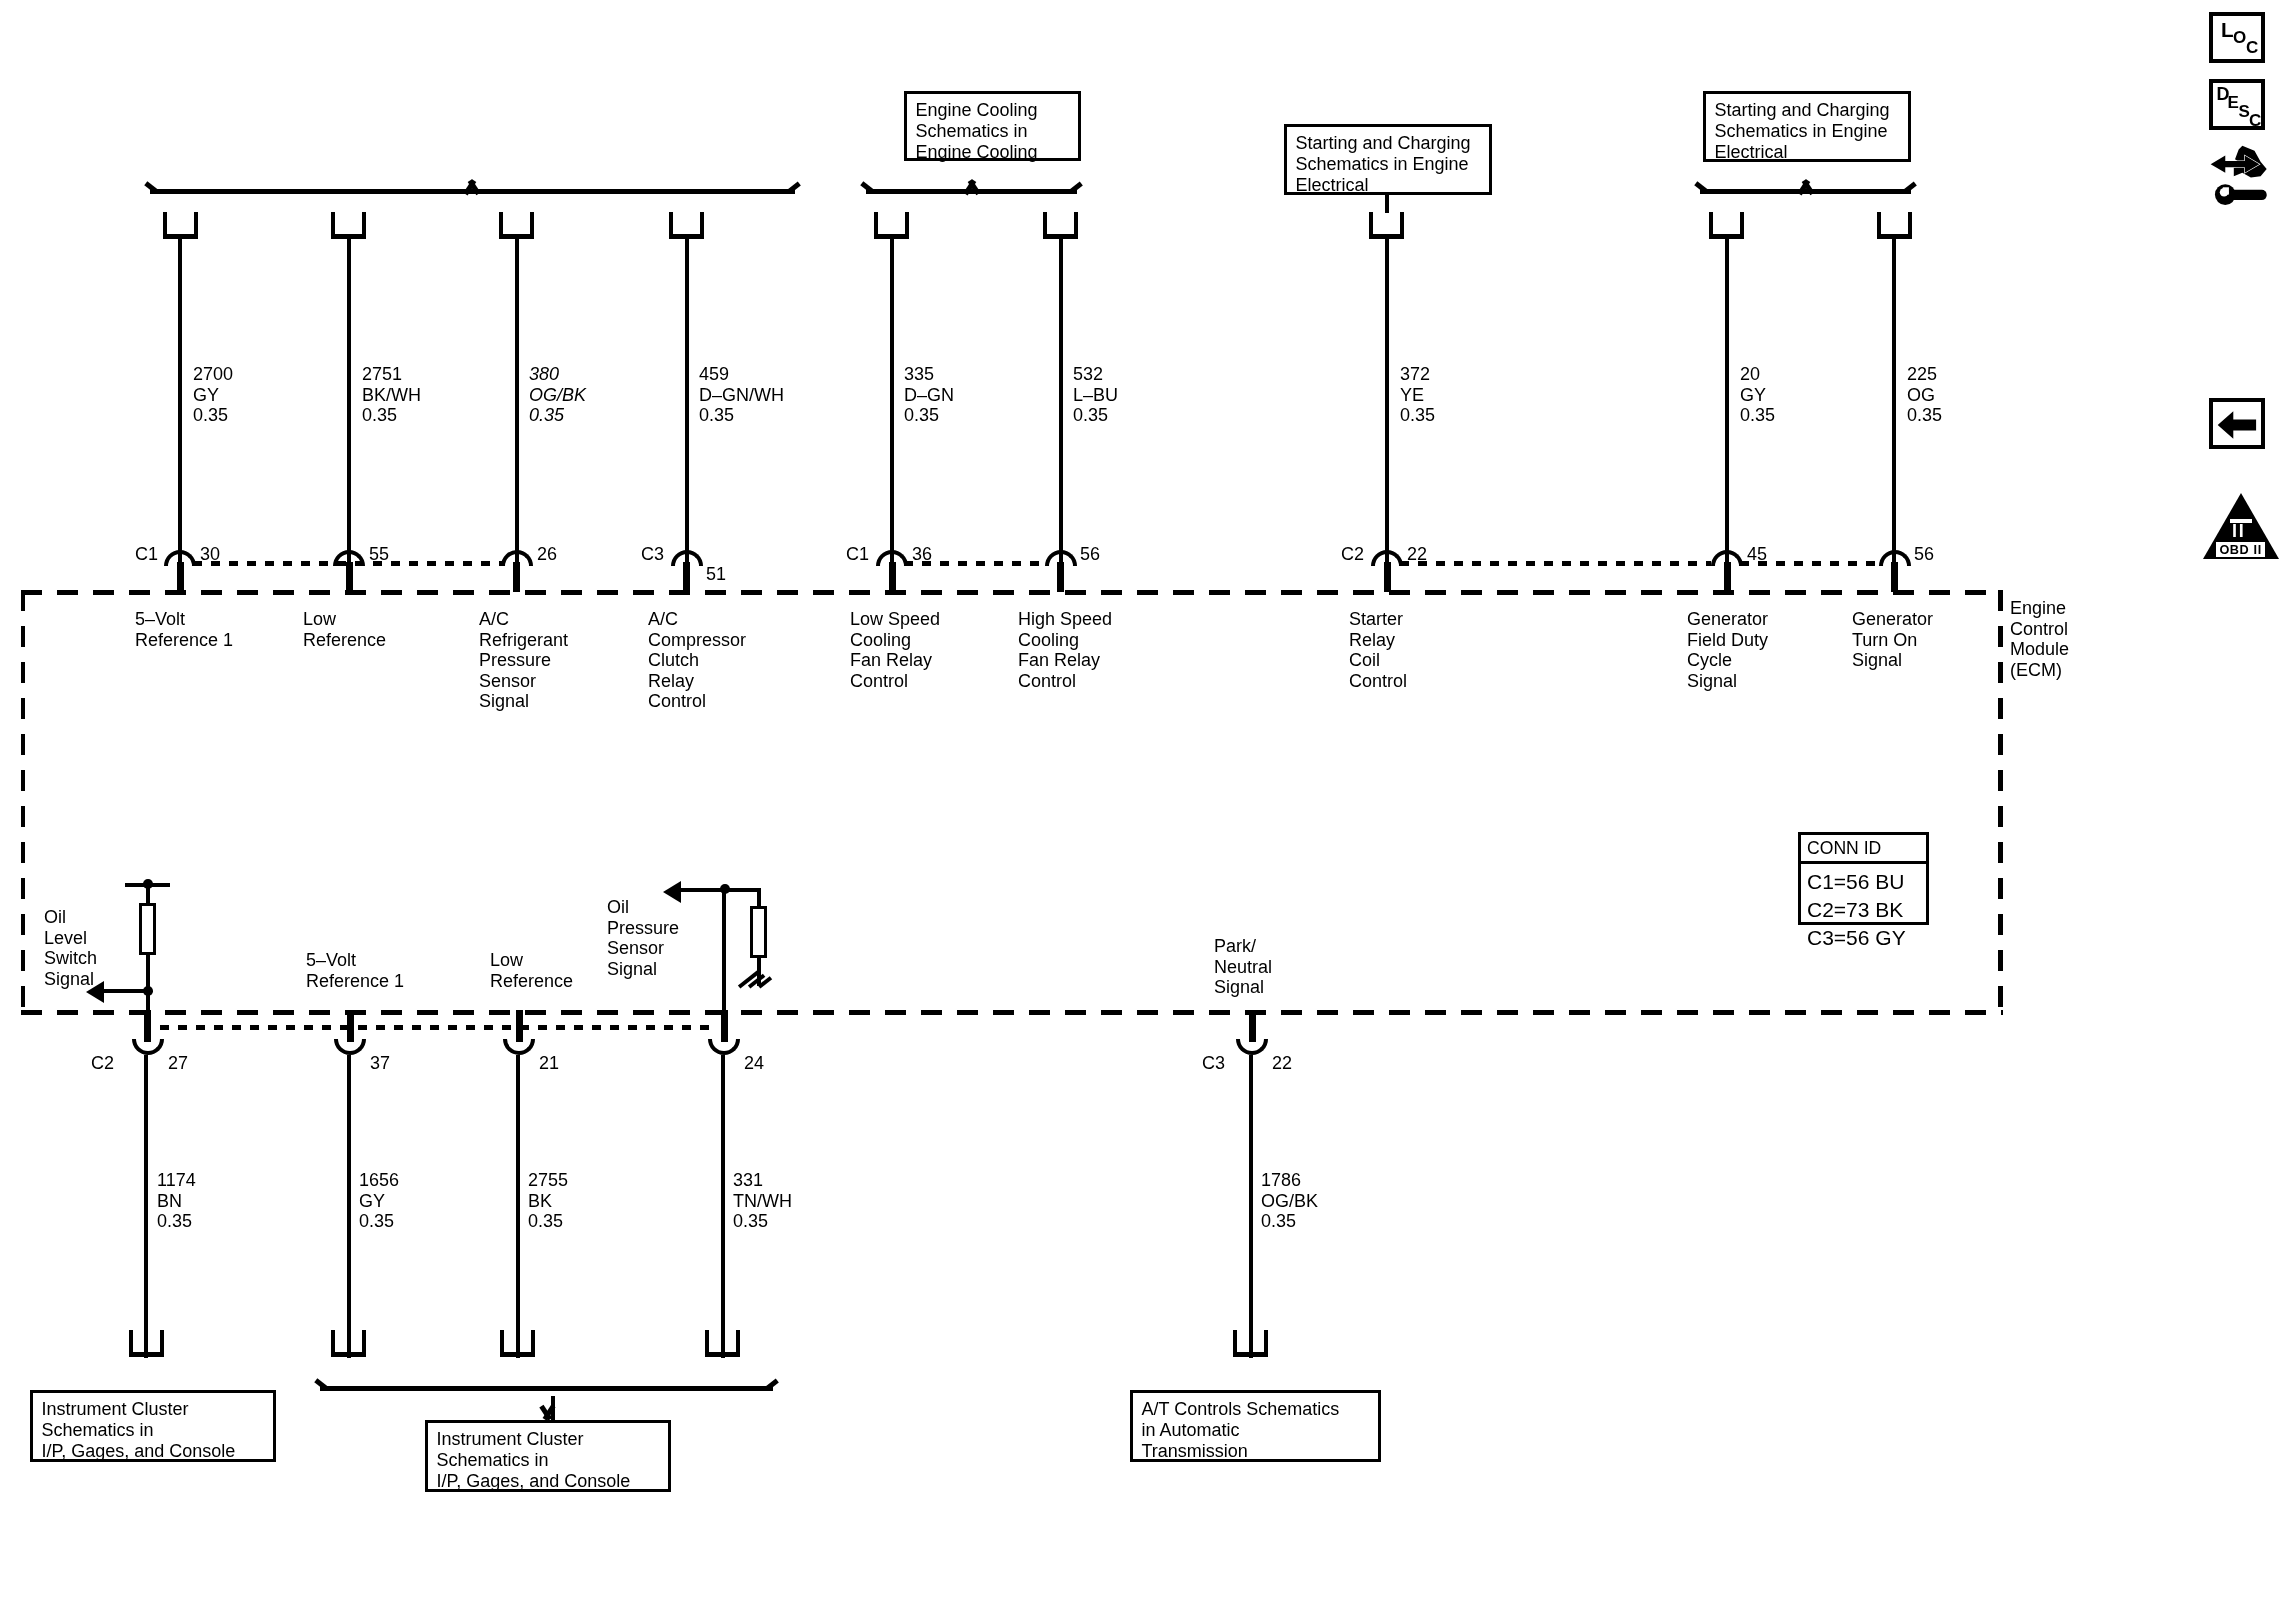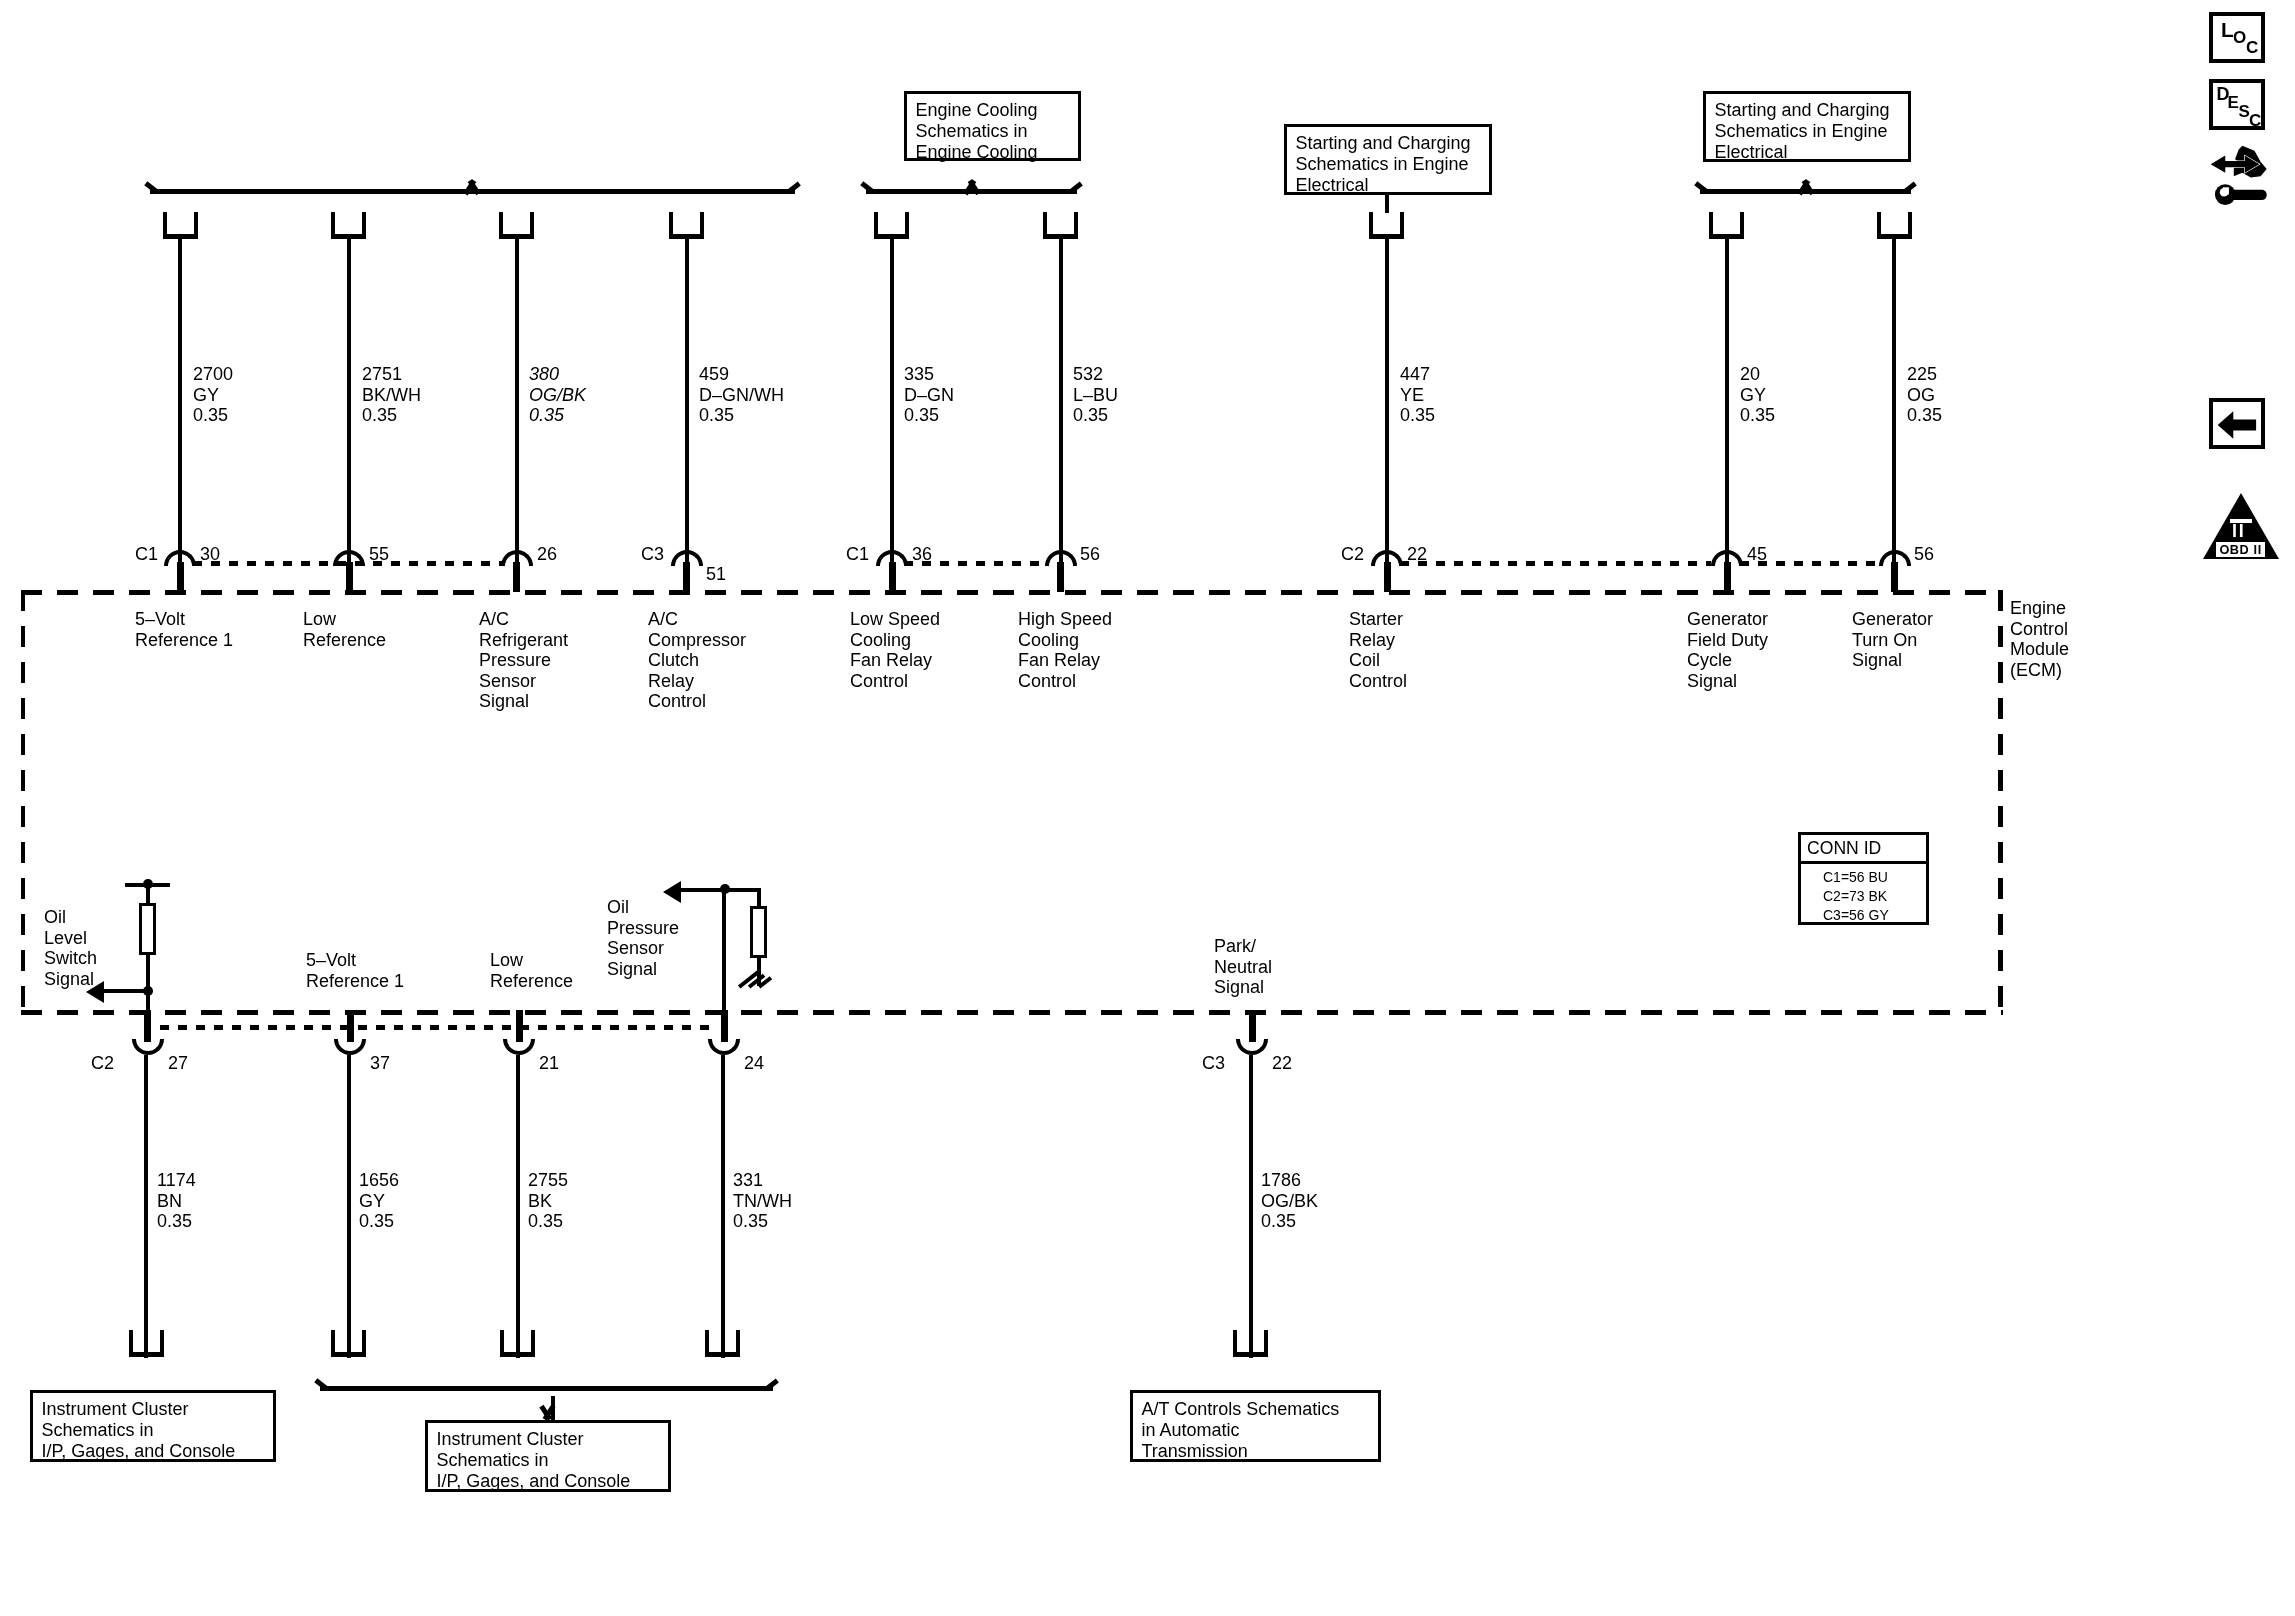--- a/index.html
+++ b/index.html
@@ -59,21 +59,21 @@
   .gnd i{position:absolute;background:#000;height:3.6px;transform-origin:left center;transform:rotate(-38deg);}
 
   
   .arrowL{position:absolute;width:0;height:0;border-top:11.5px solid transparent;
           border-bottom:11.5px solid transparent;border-right:18px solid #000;}
   .dot{position:absolute;width:9.7px;height:9.7px;border-radius:50%;background:#000;}
 
   
   .connid{position:absolute;border:3px solid #000;background:#fff;box-sizing:border-box;}
   .connid .hd{border-bottom:3px solid #000;padding:3px 6px;font-size:17.6px;line-height:20px;}
-  .connid .bd{padding:3.6px 6px;font-size:14px;line-height:19px;white-space:pre;margin-left:16px;}
+  .connid .bd{padding:3.6px 6px;font-size:21px;line-height:28px;white-space:pre;}
 
   
   .sbox{position:absolute;border:4.2px solid #000;background:#fff;box-sizing:border-box;}
   .stair{position:absolute;font-size:20.6px;font-weight:bold;color:#000;
          font-family:"Liberation Sans", sans-serif;}
   .tri{position:absolute;width:0;height:0;border-left:38px solid transparent;
        border-right:38px solid transparent;border-bottom:66px solid #000;}
   .obdlabel{position:absolute;background:#fff;color:#000;font-size:12.7px;font-weight:bold;
             padding:0.6px 3px;letter-spacing:0.6px;}
   .romanII{position:absolute;color:#fff;font-weight:bold;font-size:18px;}
@@ -181,21 +181,21 @@
   <div class="vwire" style="left:1385px;top:238px;height:328px;"></div>
   <div class="vwire" style="left:1725px;top:238px;height:328px;"></div>
   <div class="vwire" style="left:1892px;top:238px;height:328px;"></div>
 
   <div class="txt" style="left:193px;top:364px;"><span>2700</span><br><span>GY</span><br><span>0.35</span></div>
   <div class="txt" style="left:362px;top:364px;"><span>2751</span><br><span>BK/WH</span><br><span>0.35</span></div>
   <div class="txt" style="left:529px;top:364px;font-style:italic;"><span>380</span><br><span>OG/BK</span><br><span>0.35</span></div>
   <div class="txt" style="left:699px;top:364px;"><span>459</span><br><span>D–GN/WH</span><br><span>0.35</span></div>
   <div class="txt" style="left:904px;top:364px;"><span>335</span><br><span>D–GN</span><br><span>0.35</span></div>
   <div class="txt" style="left:1073px;top:364px;"><span>532</span><br><span>L–BU</span><br><span>0.35</span></div>
-  <div class="txt" style="left:1400px;top:364px;"><span>447</span><br><span>YE</span><br><span>0.35</span></div>
+  <div class="txt" style="left:1400px;top:364px;"><span>372</span><br><span>YE</span><br><span>0.35</span></div>
   <div class="txt" style="left:1740px;top:364px;"><span>20</span><br><span>GY</span><br><span>0.35</span></div>
   <div class="txt" style="left:1907px;top:364px;"><span>225</span><br><span>OG</span><br><span>0.35</span></div>
 
   <div class="arc" style="left:164px;top:550px;"></div>
   <div class="stub" style="left:177px;top:562px;height:30px;"></div>
   <div class="arc" style="left:333px;top:550px;"></div>
   <div class="stub" style="left:346px;top:562px;height:30px;"></div>
   <div class="arc" style="left:501px;top:550px;"></div>
   <div class="stub" style="left:513px;top:562px;height:30px;"></div>
   <div class="arc" style="left:671px;top:550px;"></div>

